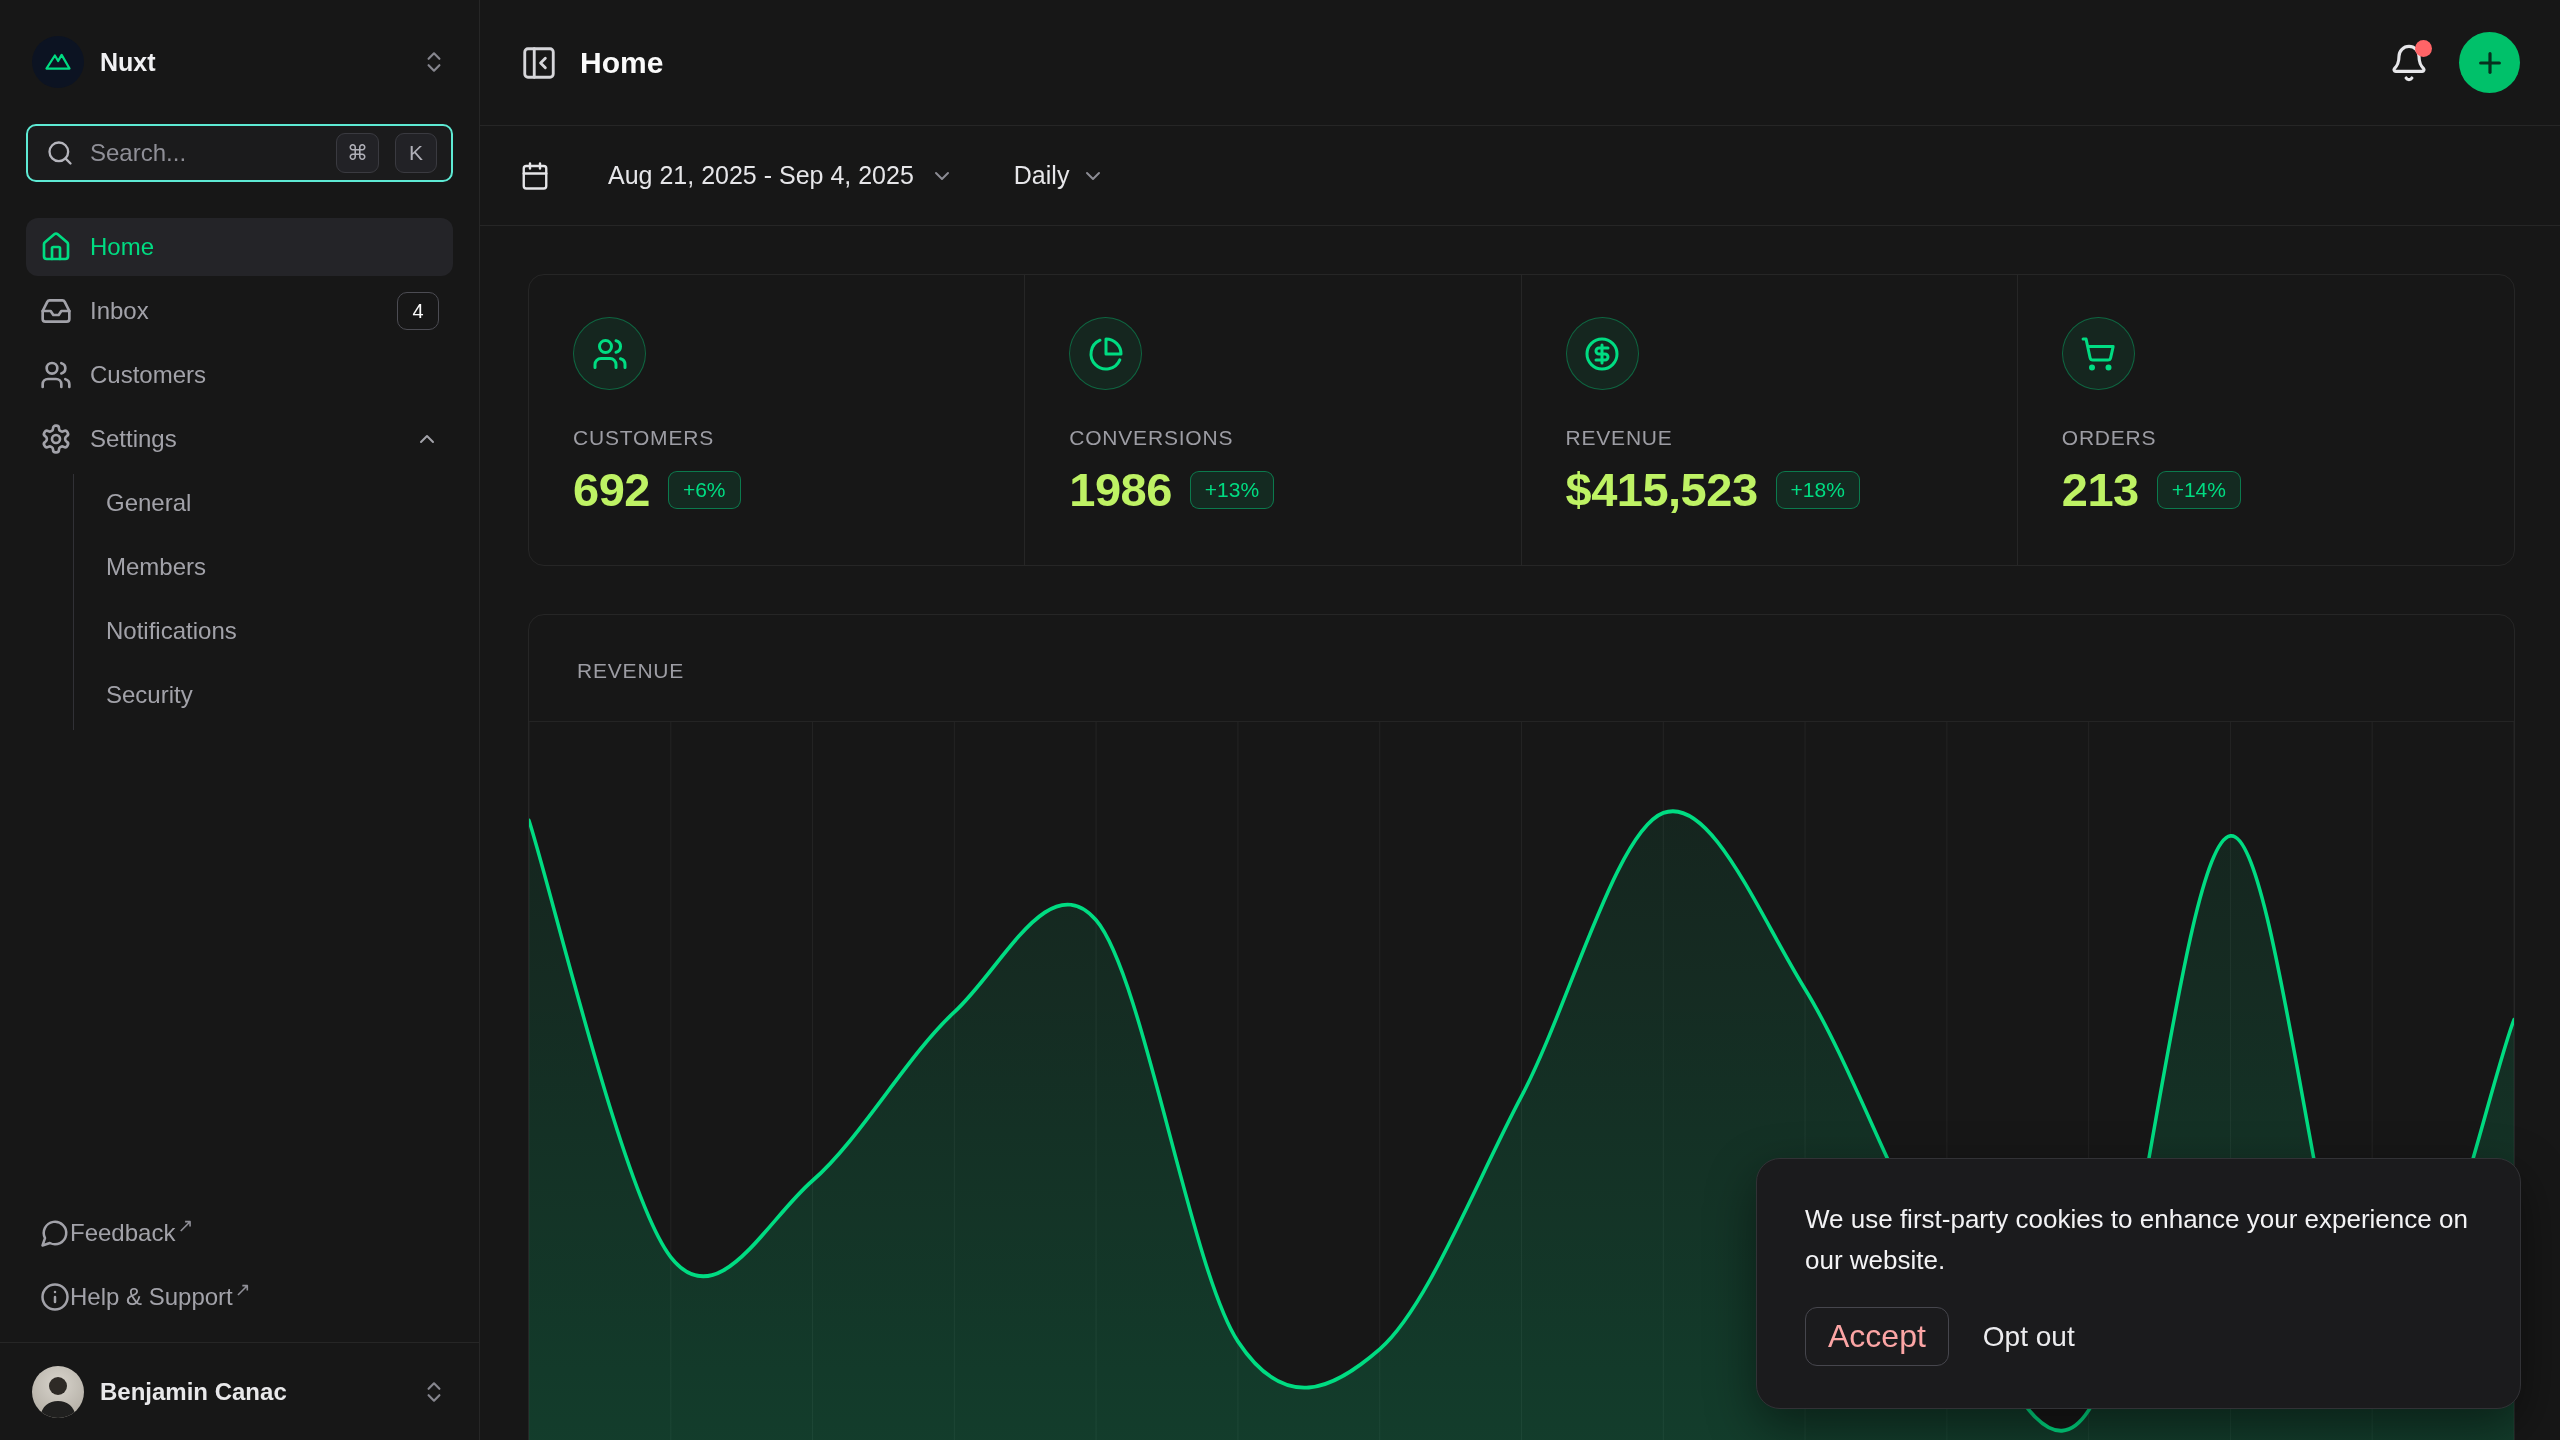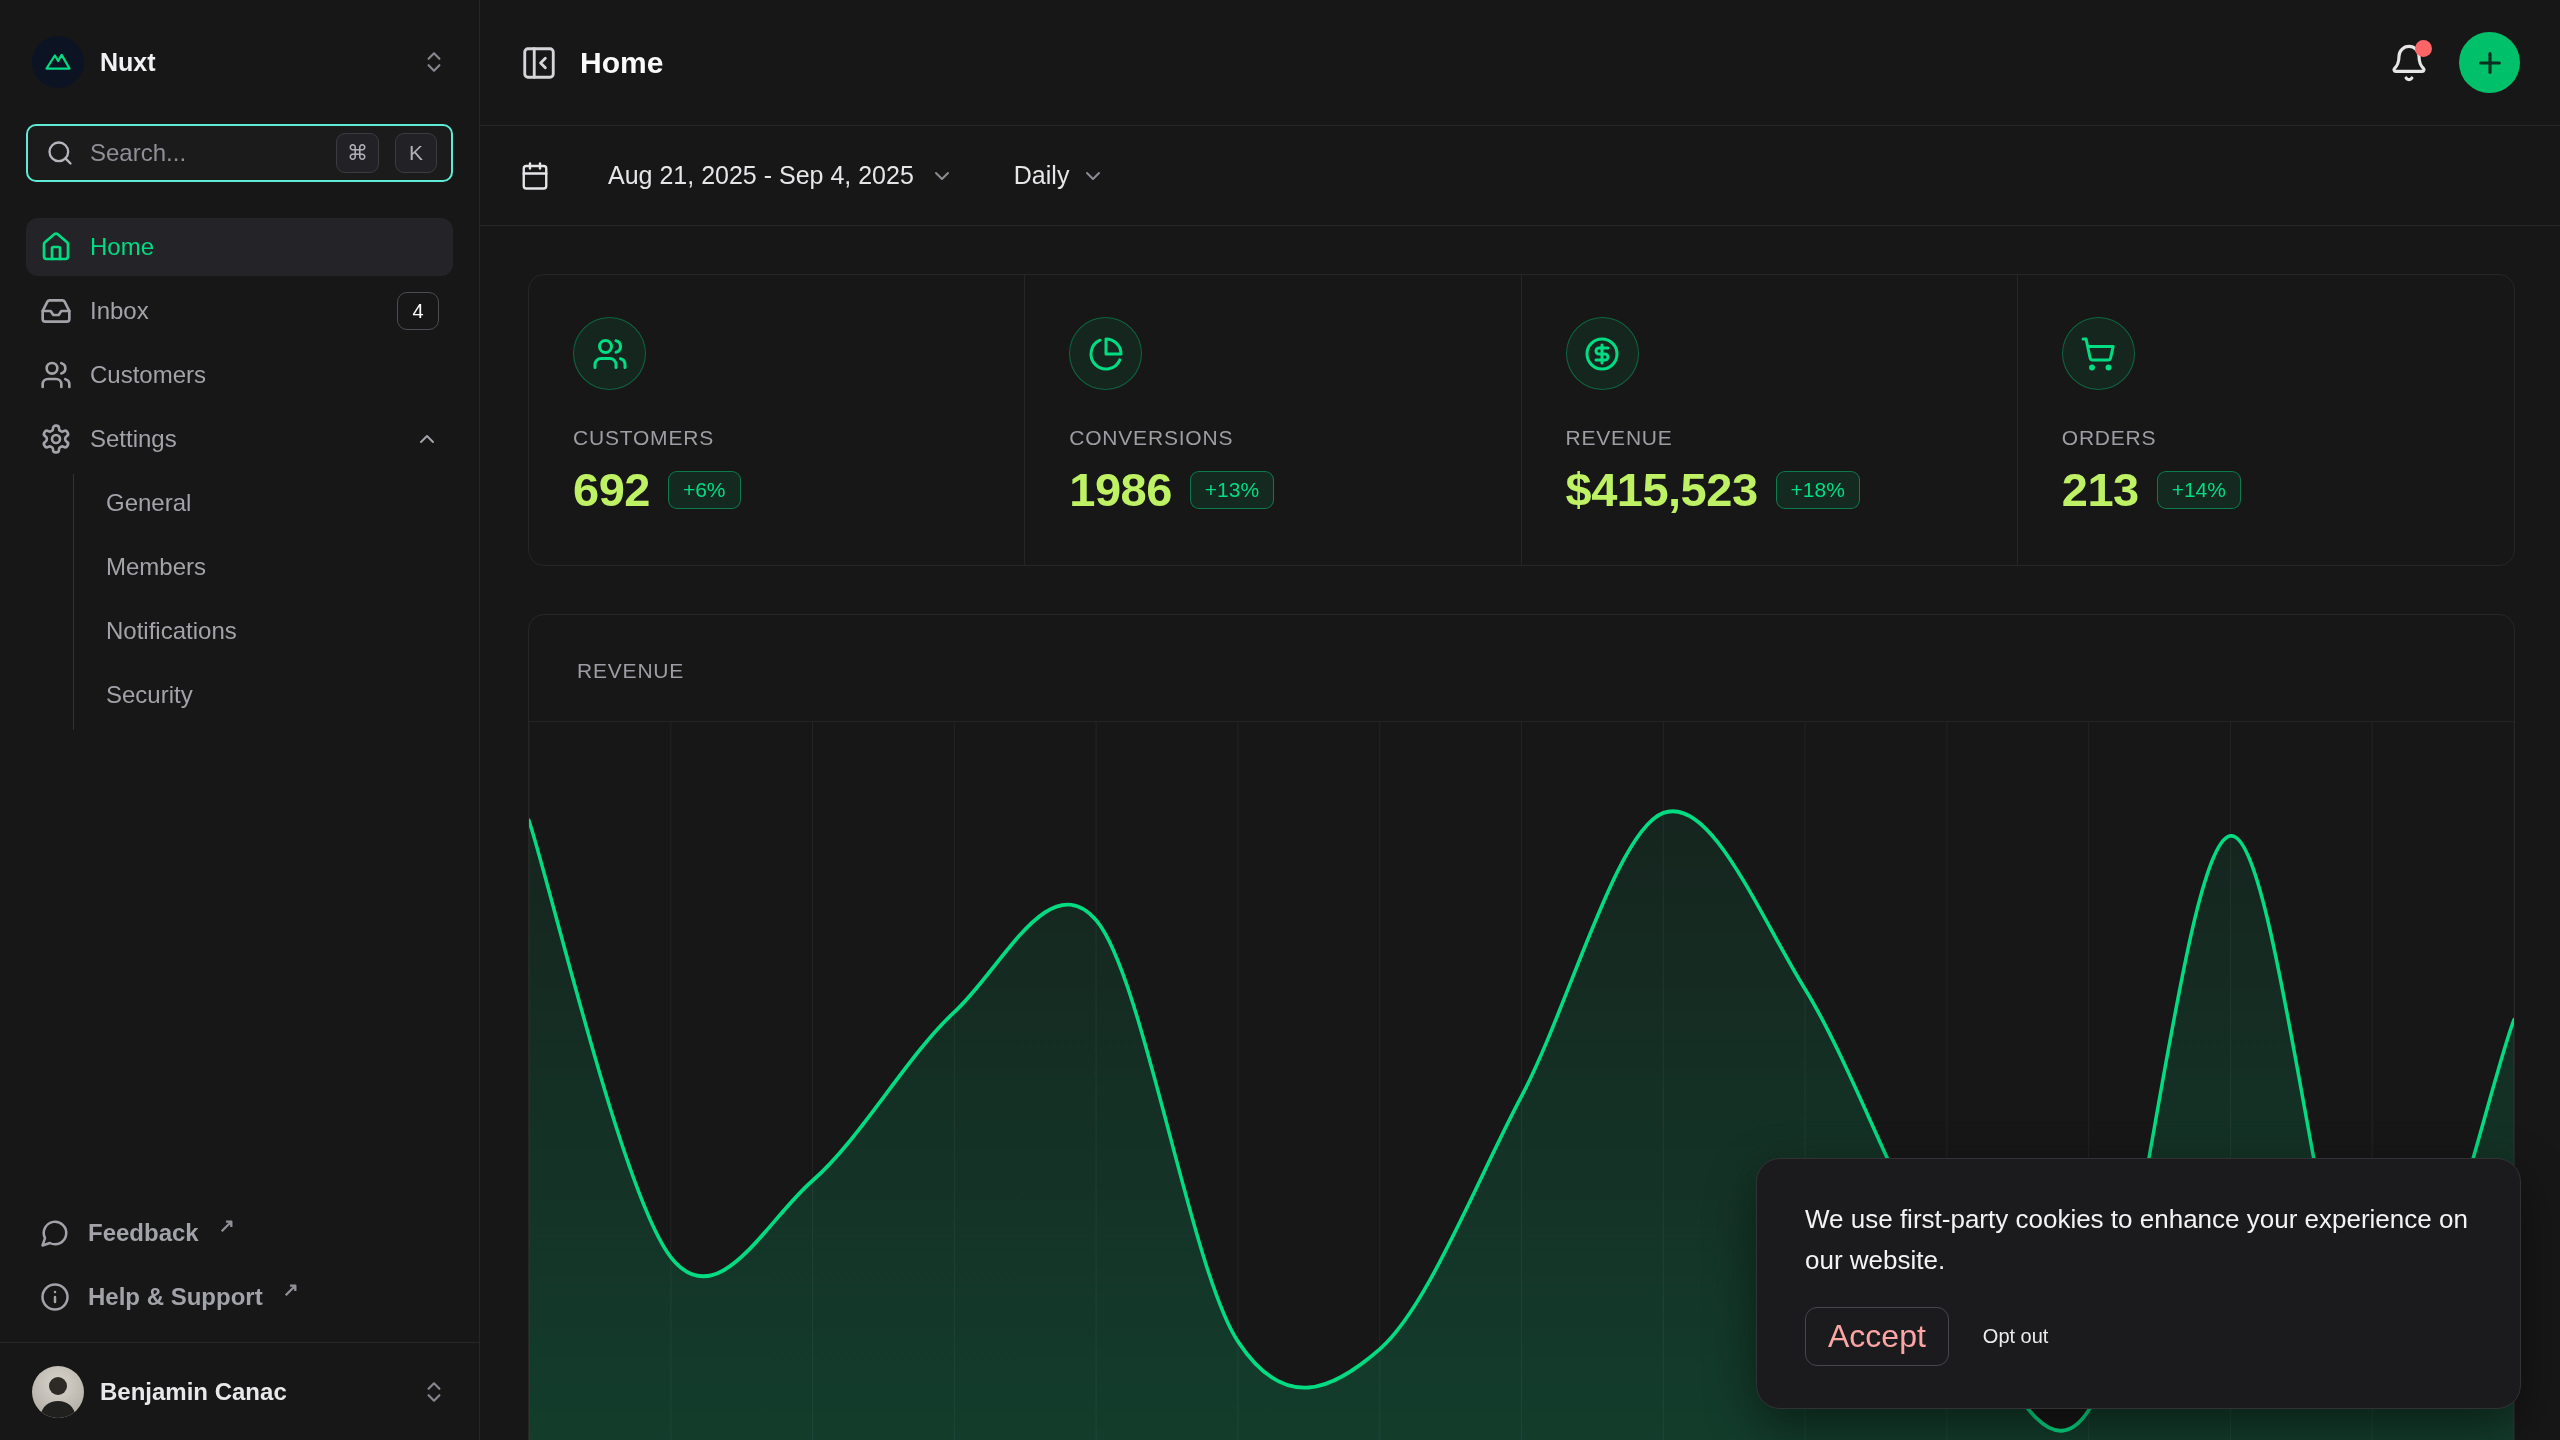--- a/index.html
+++ b/index.html
@@ -29,21 +29,21 @@
   .nav-item { height:58px; margin-bottom:6px; display:flex; align-items:center; gap:18px; padding:0 14px; border-radius:12px; color:#a2a2a9; font-size:24px; font-weight:500; cursor:pointer; }
   .nav-item.active { background:#242428; color:#00dc82; }
   .nav-item .nico svg { width:32px; height:32px; }
   .nav-item .lbl { flex:1; }
   .count-badge { min-width:42px; height:38px; padding:0 10px; display:flex; align-items:center; justify-content:center; border:1px solid #4c4c53; border-radius:10px; color:#fafafa; font-size:20px; }
   .chev-up { color:#a2a2a9; } .chev-up svg { width:24px; height:24px; }
   .subnav { margin-left:47px; border-left:1px solid #313136; padding-left:32px; display:flex; flex-direction:column; }
   .sub-item { height:58px; margin-bottom:6px; display:flex; align-items:center; font-size:24px; font-weight:500; color:#a2a2a9; border-radius:12px; cursor:pointer; }
 
   .side-spacer { flex:1; }
-  .foot-link { height:58px; margin-bottom:6px; display:flex; align-items:center; gap:18px; padding:0 14px; border-radius:12px; color:#a2a2a9; font-size:24px; font-weight:700; cursor:pointer; }
+  .foot-link { height:58px; margin-bottom:6px; display:flex; align-items:center; gap:0; padding:0 14px; border-radius:12px; color:#a2a2a9; font-size:24px; font-weight:400; cursor:pointer; }
   .foot-link .nico svg { width:30px; height:30px; }
   .ext { font-size:19px; color:#8f8f97; margin-left:2px; align-self:flex-start; margin-top:10px; }
   .side-divider { height:1px; background:#262626; margin:10px -26px 0 -26px; }
   .user-row { height:97px; display:flex; align-items:center; gap:16px; padding:0 6px; cursor:pointer; }
   .avatar { width:52px; height:52px; border-radius:50%; background:radial-gradient(circle at 50% 35%, #d8d4cc 0%, #b9b4ab 70%); position:relative; overflow:hidden; }
   .avatar svg { position:absolute; inset:0; width:52px; height:52px; }
   .user-name { flex:1; font-size:24px; font-weight:600; color:#e8e8ea; }
 
   
   .main { flex:1; display:flex; flex-direction:column; position:relative; }
@@ -82,21 +82,21 @@
   .rev-label { font-size:21px; font-weight:500; letter-spacing:0.8px; color:#9d9da4; }
   .rev-value { margin-top:8px; font-size:56px; font-weight:700; color:#fcfcfd; letter-spacing:-0.5px; }
   .chart-wrap { margin-top:38px; flex:1; position:relative; }
   .chart-wrap svg.chart { position:absolute; inset:0; width:100%; height:100%; }
 
   
   .cookie { position:fixed; right:39px; bottom:31px; width:765px; background:#1b1b1d; border:1px solid #323236; border-radius:24px; padding:40px 48px 42px 48px; box-shadow:0 18px 50px rgba(0,0,0,0.45); z-index:10; }
   .cookie-msg { font-size:26px; line-height:41px; color:#f3f3f5; }
   .cookie-actions { margin-top:26px; display:flex; align-items:center; gap:34px; }
   .btn-accept { background:transparent; border:1px solid #46464d; border-radius:12px; padding:10px 22px; color:#fca5a5; font-size:32px; font-weight:500; font-family:inherit; cursor:pointer; }
-  .btn-optout { background:none; border:none; color:#ececef; font-size:20px; font-weight:500; font-family:inherit; cursor:pointer; }
+  .btn-optout { background:none; border:none; color:#ececef; font-size:28px; font-weight:500; font-family:inherit; cursor:pointer; }
 </style>
 </head>
 <body>
 
 <aside class="sidebar">
   <div class="ws-row">
     <span class="ws-logo">
       <svg class="ic" viewBox="0 0 24 24">
           <path d="M2.8 17.2 h18.4 L14.9 6.3 12.1 11.2 9.5 6.8 Z"></path>
         </svg>

